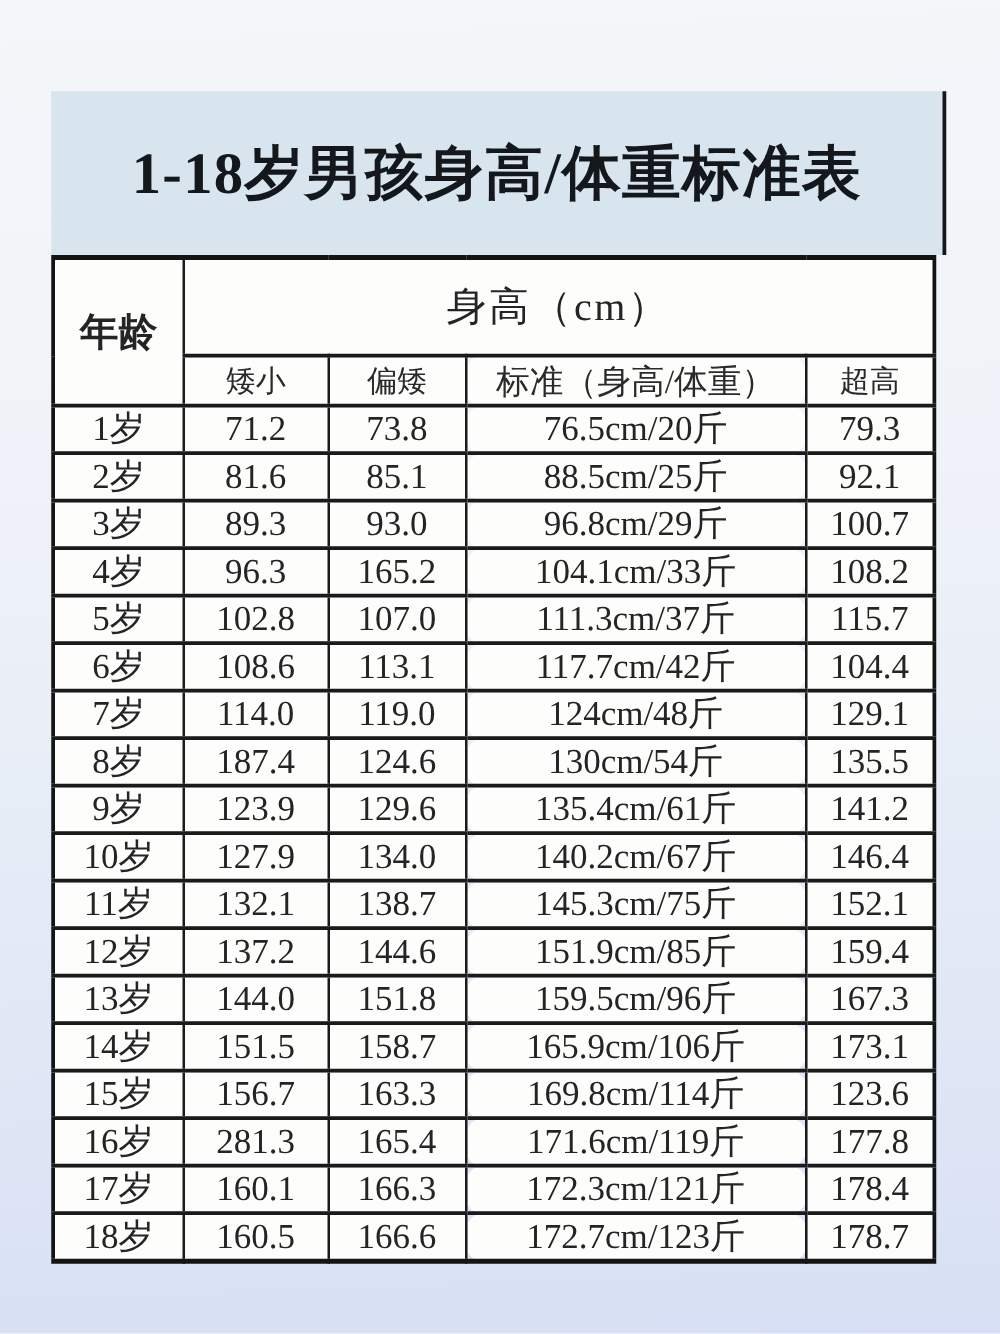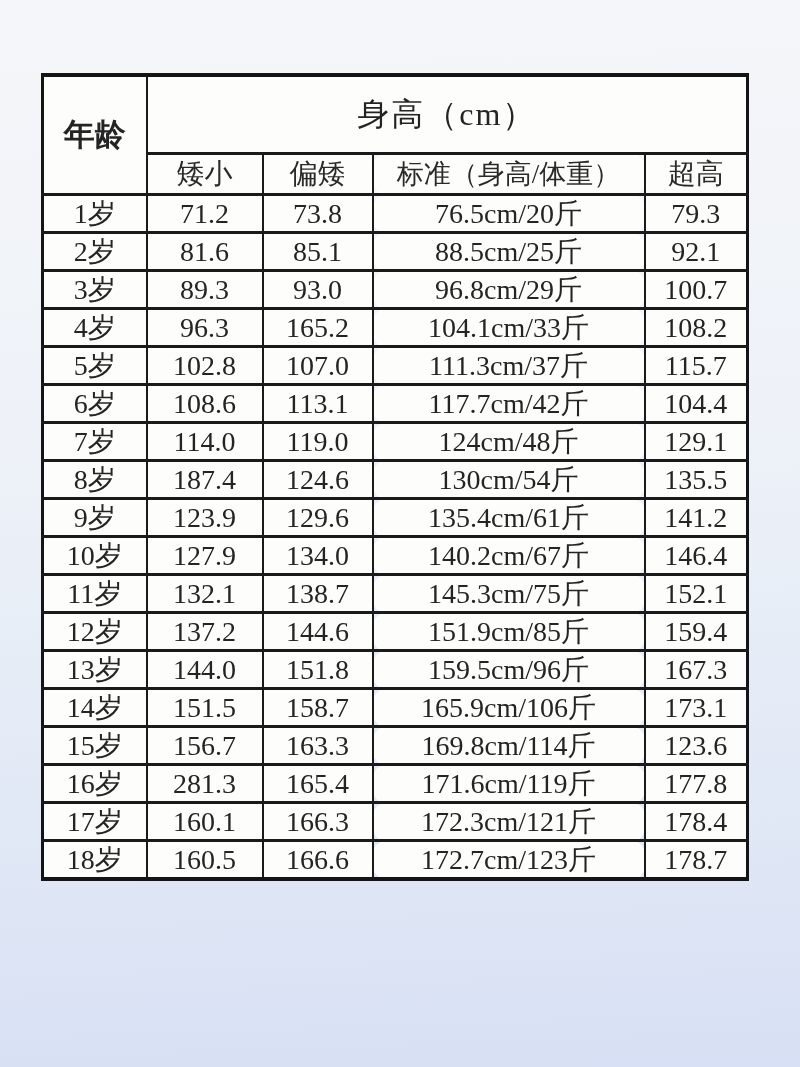--- a/index.html
+++ b/index.html
@@ -71,21 +71,21 @@
   th.group-h {
     height: 75px;
     background: #fbf9cc;
     font-size: 32px;
     font-weight: normal;
     color: #1c1c1c;
     letter-spacing: 2px;
   }
   tr.subhead th {
     height: 37px;
-    font-size: 28px;
+    font-size: 24px;
     font-weight: normal;
     color: #2a2a2a;
   }
   tr.subhead th.red { font-size: 27px; }
 
   tbody td {
     height: 35px;
     font-size: 28px;
     line-height: 35px;
   }
@@ -94,20 +94,21 @@
     color: #262a24;
   }
   .red { color: #b23c3c; border-radius: 13px; }
 </style>
 </head>
 <body>
 
 <div class="page">
   <div class="card">
 
+    <div class="title-band">1-18岁男孩身高/体重标准表</div>
 
     <table class="growth">
       <colgroup>
         <col class="col-age">
         <col class="col-s1">
         <col class="col-s2">
         <col class="col-std">
         <col class="col-tall">
       </colgroup>
       <thead>

